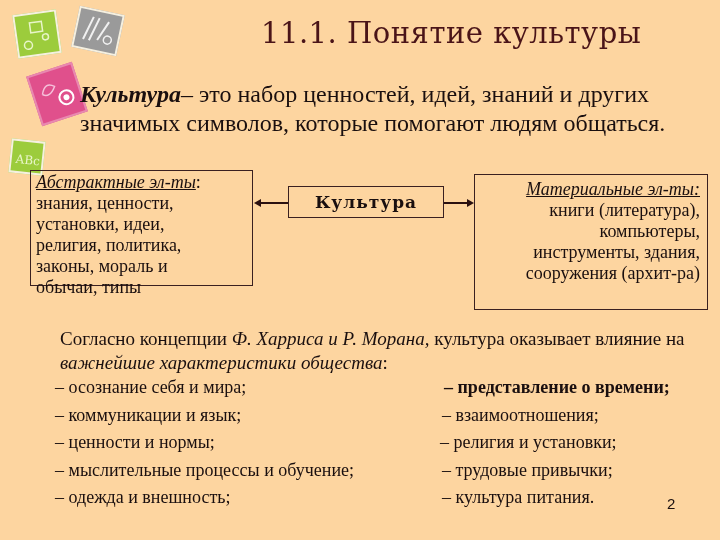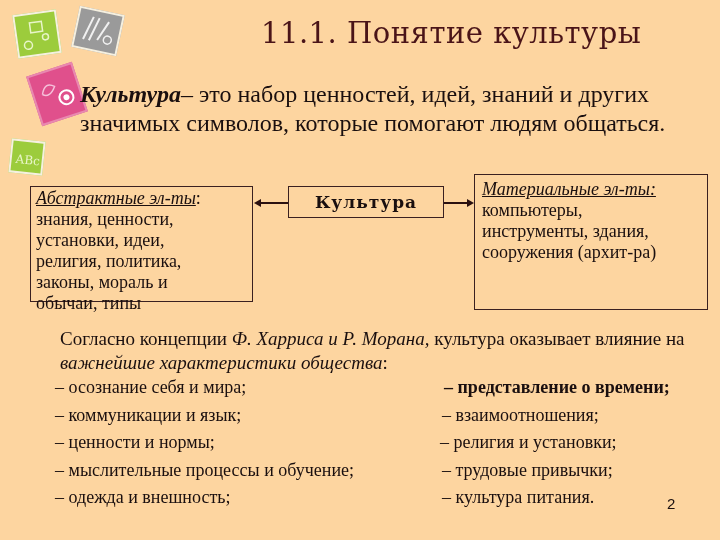--- a/index.html
+++ b/index.html
@@ -87,40 +87,41 @@
       <text x="4" y="22" font-size="12" fill="#e8f5c8" font-family="DejaVu Serif, serif">ABc</text>
     </svg>
 </div>
 
 <div class="title">11.1. Понятие культуры</div>
 
 <div class="def">
   <span class="term">Культура</span><span>– это набор ценностей, идей, знаний и других значимых символов, которые помогают людям общаться.</span>
 </div>
 
-<div class="box" style="left:30px;top:186px;width:223px;height:116px;padding:1px 5px;">
+<div class="box" style="left:30px;top:170px;width:223px;height:116px;padding:1px 5px;">
   <div><span class="head">Абстрактные эл-ты</span><span>:</span></div>
   <div>знания, ценности,</div>
   <div>установки, идеи,</div>
   <div>религия, политика,</div>
   <div>законы, мораль и</div>
   <div>обычаи, типы</div>
 </div>
 
 <div class="box" style="left:288px;top:186px;width:156px;height:32px;display:flex;align-items:center;justify-content:center;">
   <span style="font-family:'DejaVu Serif',serif;font-weight:bold;font-size:17px;letter-spacing:1px;">Культура</span>
 </div>
 
 <div class="arrow-line" style="left:260px;top:202px;width:28px;"></div>
 <div class="arrow-head" style="left:254px;top:199px;border-right:7px solid #2a1010;"></div>
 <div class="arrow-line" style="left:444px;top:202px;width:24px;"></div>
 <div class="arrow-head" style="left:467px;top:199px;border-left:7px solid #2a1010;"></div>
 
-<div class="box" style="left:474px;top:174px;width:234px;height:136px;padding:4px 7px;">
+<div class="box" style="left:474px;top:174px;width:234px;height:136px;padding:4px 7px;text-align:right;">
   <div class="head">Материальные эл-ты:</div>
+  <div>книги (литература),</div>
   <div>компьютеры,</div>
   <div>инструменты, здания,</div>
   <div>сооружения (архит-ра)</div>
 </div>
 
 <div class="concept">
   <span>Согласно концепции </span><span class="it">Ф. Харриса и Р. Морана,</span><span> культура оказывает влияние на </span><span class="it">важнейшие характеристики общества</span><span>:</span>
 </div>
 
 <div class="list" style="left:55px;top:374px;">

